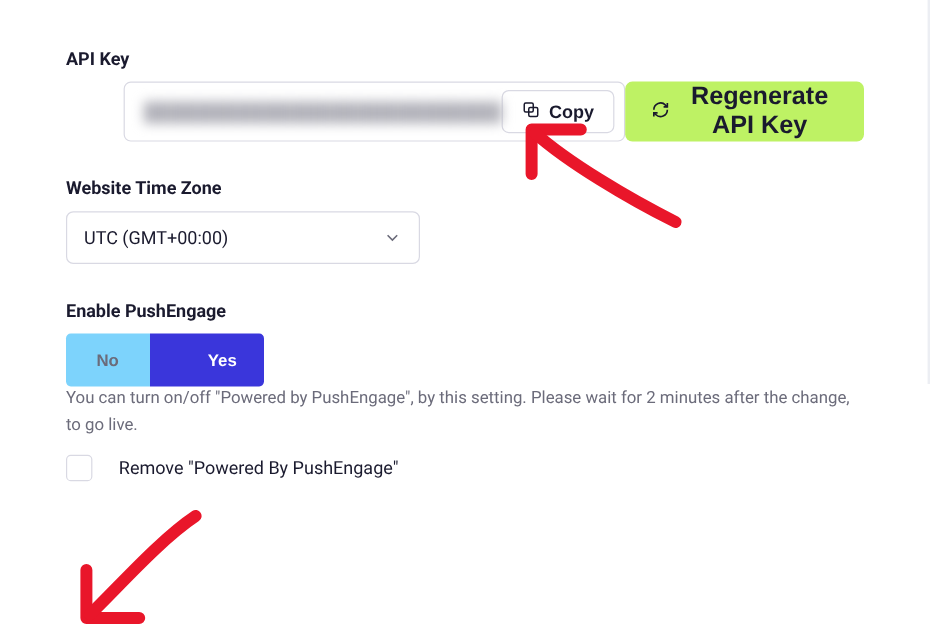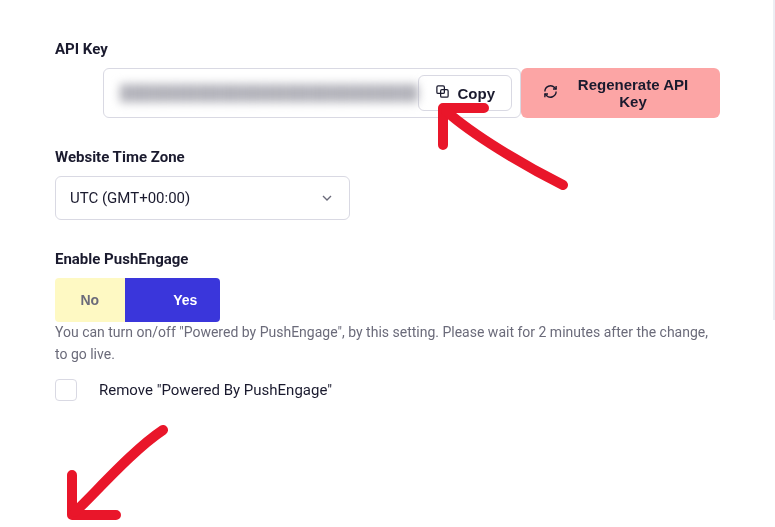--- a/index.html
+++ b/index.html
@@ -66,28 +66,28 @@
     gap: 8px;
     background: #fff;
     cursor: pointer;
     font-size: 15px;
     font-weight: 600;
     color: #1a1a2e;
   }
   .regen-btn {
     border: none;
     border-radius: 6px;
-    background: #fca5a5;
+    background: #bef264;
     padding: 0 22px;
     height: 50px;
     display: flex;
     align-items: center;
     gap: 10px;
     cursor: pointer;
-    font-size: 15px;
+    font-size: 21px;
     font-weight: 600;
     color: #1a1a2e;
   }
 
   
   .tz-select {
     position: relative;
     width: 295px;
     height: 44px;
     border: 1px solid #d9d9e3;
@@ -114,21 +114,21 @@
     display: flex;
     width: 165px;
     height: 44px;
   }
   .toggle-group button {
     flex: 1;
     border: none;
     font-size: 14px;
     font-weight: 600;
     cursor: pointer;
-    background: #fef9c3;
+    background: #7dd3fc;
     color: #6b6b7a;
   }
   .toggle-group button:first-child {
     border-top-left-radius: 4px;
     border-bottom-left-radius: 4px;
   }
   .toggle-group button:last-child {
     border-top-right-radius: 4px;
     border-bottom-right-radius: 4px;
     padding-left: 26px;

